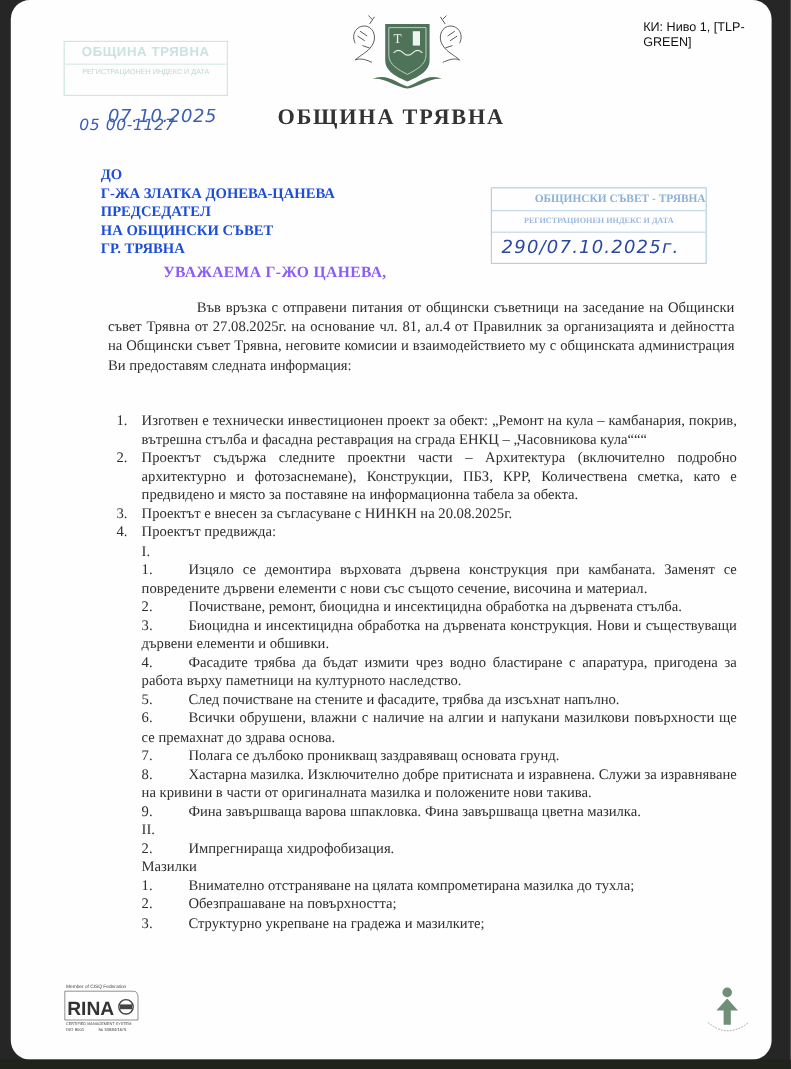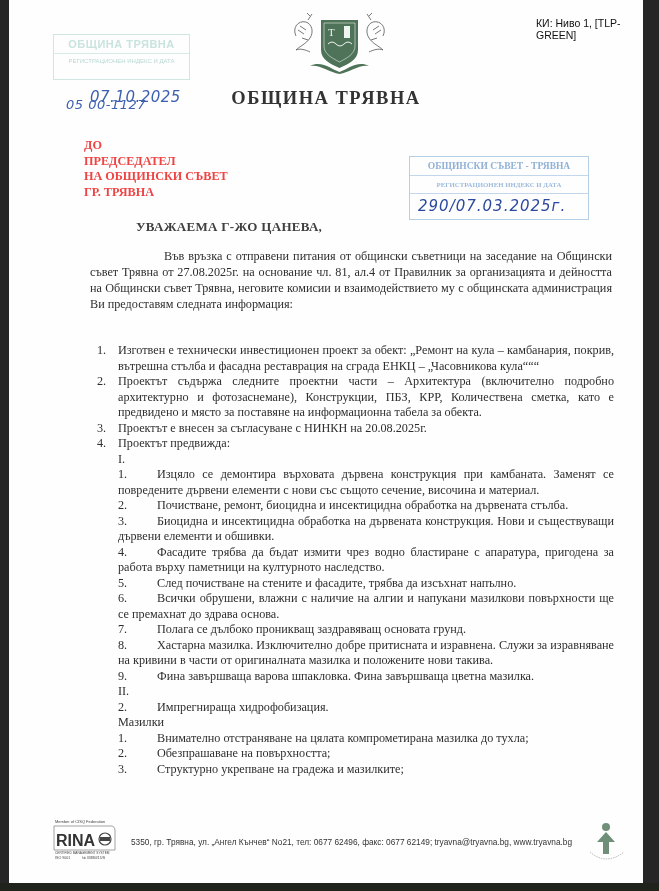--- a/index.html
+++ b/index.html
@@ -1,33 +1,33 @@
 <!DOCTYPE html>
 <html><head>
 <meta charset="utf-8">
 <style>
   html,body{margin:0;padding:0;}
   body{width:659px;height:891px;background:#262626;position:relative;overflow:hidden;font-family:"Liberation Serif",serif;color:#2a2a2a;}
   .bottom-strip{position:absolute;left:0;right:0;top:883px;height:8px;background:#1f231c;}
-  .page{position:absolute;left:9px;top:0;width:634px;height:883px;background:#fefefe;}
+  .page{position:absolute;left:9px;top:0;width:634px;height:883px;background:#fefefe;border-radius:16px;}
   .abs{position:absolute;}
   .classif{left:527px;top:17px;font-family:"Liberation Sans",sans-serif;font-size:10.5px;color:#111;}
   .stamp1{left:44px;top:34px;width:135px;height:44px;border:1px solid #cfe6e3;}
   .stamp1 .t1{height:18px;line-height:18px;text-align:center;font-family:"Liberation Sans",sans-serif;font-weight:bold;font-size:11px;color:#c9e3df;letter-spacing:0.5px;border-bottom:1px solid #d6ebe8;}
   .stamp1 .t2{height:14px;line-height:14px;text-align:center;font-family:"Liberation Sans",sans-serif;font-size:6px;color:#b9d8d3;}
   .hand1{left:57px;top:68px;font-family:"DejaVu Sans",sans-serif;font-style:italic;font-size:13px;color:#3d5fb0;letter-spacing:0.5px;margin-top:29px;}
   .hand2{left:81px;top:88px;font-family:"DejaVu Sans",sans-serif;font-style:italic;font-size:15px;color:#3d5fb0;letter-spacing:0.5px;}
   .crest{left:279px;top:6px;width:103px;height:68px;}
   .org-title{left:0;width:634px;top:88px;text-align:center;font-weight:bold;font-size:18.5px;letter-spacing:1.5px;color:#333;}
-  .addressee{left:75px;top:138px;font-weight:bold;font-size:12.2px;line-height:15.5px;color:#ef4444;}
+  .addressee{left:75px;top:138px;font-weight:bold;font-size:12.2px;line-height:15.5px;color:#1d4ed8;}
   .stamp2{left:400px;top:156px;width:178px;height:62px;border:1px solid #b6cfe7;}
-  .stamp2 .r1{height:18px;line-height:18px;text-align:center;font-weight:bold;font-size:9.5px;color:#8fb1d6;border-bottom:1px solid #c2d7ec;}
+  .stamp2 .r1{height:18px;line-height:18px;text-align:right;font-weight:bold;font-size:9.5px;color:#8fb1d6;border-bottom:1px solid #c2d7ec;}
   .stamp2 .r2{height:17px;line-height:17px;text-align:center;font-weight:bold;font-size:6.8px;color:#9dbbdc;border-bottom:1px solid #c2d7ec;}
   .stamp2 .r3{height:24px;line-height:24px;padding-left:8px;font-family:"DejaVu Sans",sans-serif;font-style:italic;font-size:15px;color:#2c49a0;letter-spacing:1px;}
-  .salutation{left:127px;top:219px;font-weight:bold;font-size:13px;color:#404040;letter-spacing:0.3px;text-align:center;}
+  .salutation{left:127px;top:219px;font-weight:bold;font-size:13px;color:#8b5cf6;letter-spacing:0.3px;text-align:center;}
   .intro{left:81px;top:248px;width:522px;font-size:12.2px;line-height:16px;text-align:justify;color:#2e2e2e;}
   .intro .indent{display:inline-block;width:74px;}
   .list{left:88px;top:343px;width:517px;font-size:12.2px;line-height:15.5px;color:#2e2e2e;}
   .li{position:relative;padding-left:21px;text-align:justify;}
   .li .n{position:absolute;left:0;top:0;}
   .sub{position:relative;text-align:justify;}
   .sub .sn{display:inline-block;width:39px;}
   .plain{}
   .footer-line{left:122px;top:837px;font-family:"Liberation Sans",sans-serif;font-size:8.3px;color:#333;white-space:nowrap;}
   .rina{left:28px;top:817px;width:80px;height:45px;}
@@ -60,29 +60,30 @@
     <text x="40" y="30" font-family="Liberation Serif, serif" font-size="11" fill="#eef4ef">T</text>
     <rect x="56" y="20" width="6" height="12" fill="#eef4ef"></rect>
     <path d="M40 38 q4 -4 8 0 q4 4 8 0 q4 -4 8 0" stroke="#eef4ef" stroke-width="1" fill="none"></path>
     <path d="M22 60 C34 54 44 64 51.5 66 C59 64 69 54 81 60 C72 58 62 66 51.5 68 C41 66 31 58 22 60Z" fill="#4e7358"></path>
   </svg>
 
   <div class="abs org-title">ОБЩИНА ТРЯВНА</div>
 
   <div class="abs addressee">
     <div>ДО</div>
+    <div>Г-ЖА ЗЛАТКА ДОНЕВА-ЦАНЕВА</div>
     <div>ПРЕДСЕДАТЕЛ</div>
     <div>НА ОБЩИНСКИ СЪВЕТ</div>
     <div>ГР. ТРЯВНА</div>
   </div>
 
   <div class="abs stamp2">
     <div class="r1">ОБЩИНСКИ СЪВЕТ - ТРЯВНА</div>
     <div class="r2">РЕГИСТРАЦИОНЕН ИНДЕКС И ДАТА</div>
-    <div class="r3">290/07.03.2025г.</div>
+    <div class="r3">290/07.10.2025г.</div>
   </div>
 
   <div class="abs salutation">УВАЖАЕМА  Г-ЖО ЦАНЕВА,</div>
 
   <div class="abs intro"><span class="indent"></span><span>Във връзка с отправени питания от общински съветници на заседание на Общински съвет Трявна от 27.08.2025г. на основание чл. 81, ал.4 от Правилник за организацията и дейността на Общински съвет Трявна, неговите комисии и взаимодействието му с общинската администрация Ви предоставям следната информация:</span></div>
 
   <div class="abs list">
     <div class="li"><span class="n">1.</span><span>Изготвен е технически инвестиционен проект за обект: „Ремонт на кула – камбанария, покрив, вътрешна стълба и фасадна реставрация на сграда ЕНКЦ – „Часовникова кула“““</span></div>
     <div class="li"><span class="n">2.</span><span>Проектът съдържа следните проектни части – Архитектура (включително подробно архитектурно и фотозаснемане), Конструкции,  ПБЗ, КРР, Количествена сметка, като е предвидено и място за поставяне на информационна табела за обекта.</span></div>
     <div class="li"><span class="n">3.</span><span>Проектът е внесен за съгласуване  с НИНКН на 20.08.2025г.</span></div>
@@ -120,21 +121,20 @@
       <path d="M17 9 H74 Q78 9 78 14 V33 H17 Z" fill="none" stroke="#666" stroke-width="0.6"></path>
       <text x="19" y="29" font-family="Liberation Sans, sans-serif" font-weight="bold" font-size="16" fill="#333">RINA</text>
       <circle cx="68" cy="22" r="6" fill="none" stroke="#444" stroke-width="1.2"></circle>
       <rect x="63" y="20" width="10" height="4" fill="#444"></rect>
       <text x="18" y="37" font-family="Liberation Sans, sans-serif" font-size="3.2" fill="#444">CERTIFIED MANAGEMENT SYSTEM</text>
       <text x="18" y="42" font-family="Liberation Sans, sans-serif" font-size="3.6" fill="#444">ISO 9001</text>
       <text x="45" y="42" font-family="Liberation Sans, sans-serif" font-size="3.6" fill="#444">№ 33884/15/S</text>
     </svg>
   </div>
 
-  <div class="abs footer-line">5350, гр. Трявна, ул. „Ангел Кънчев“ No21, тел: 0677 62496, факс: 0677 62149; tryavna@tryavna.bg, www.tryavna.bg</div>
 
   <svg class="abs tree" viewBox="0 0 42 50">
     <circle cx="19" cy="9" r="4" fill="#6f8f78"></circle>
     <path d="M19 14 L10 24 H16 V36 H22 V24 H28 Z" fill="#6f8f78"></path>
     <path d="M3 34 Q19 48 37 34" fill="none" stroke="#888" stroke-width="0.6" stroke-dasharray="1.5 1"></path>
   </svg>
 </div>
 
 <div class="bottom-strip"></div>
 

